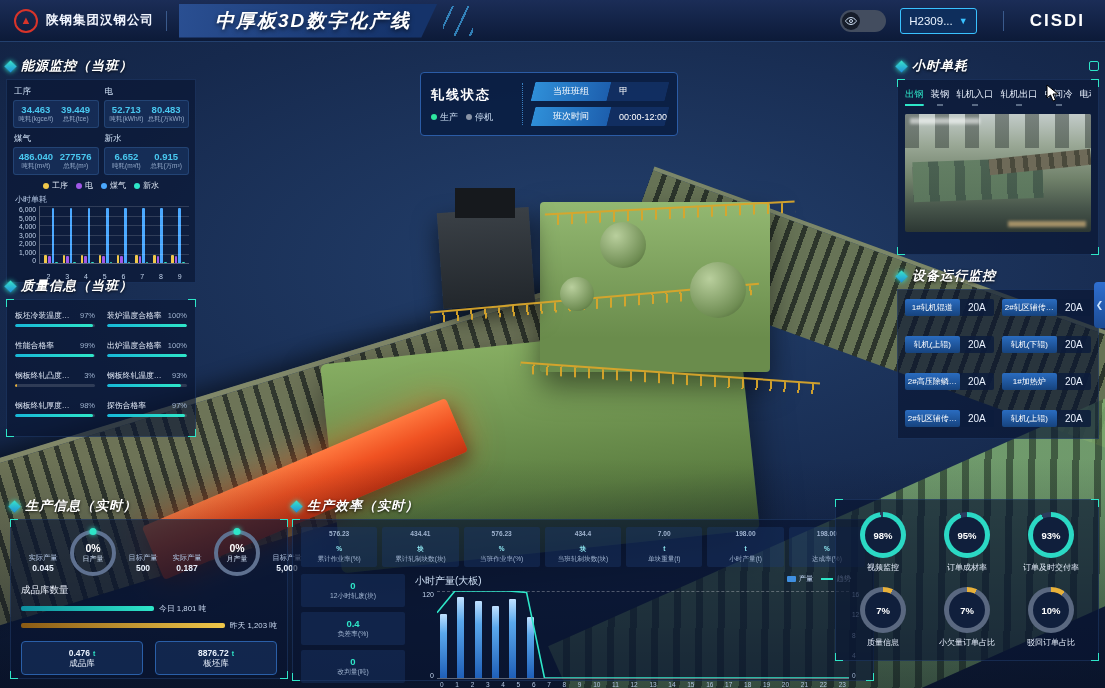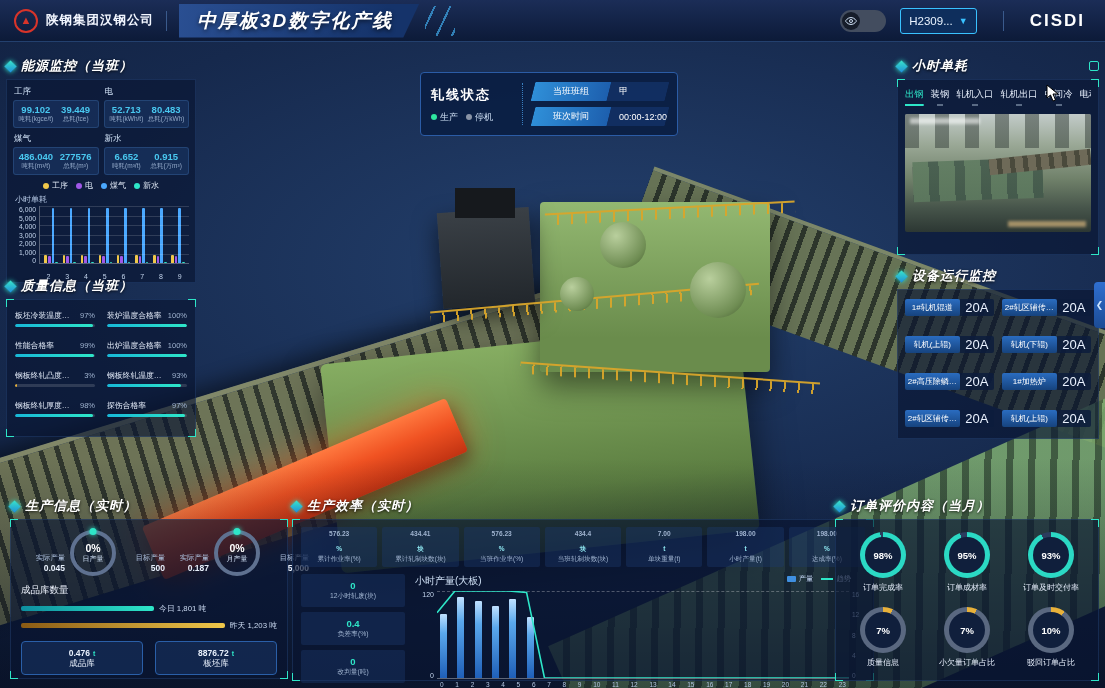--- a/index.html
+++ b/index.html
@@ -32,21 +32,21 @@
     background:linear-gradient(180deg,#ff7a40 0%,#f05222 45%,#c23312 100%);box-shadow:0 0 36px rgba(255,90,25,.55), 0 8px 18px rgba(0,0,0,.5);}
   .haze{position:absolute;left:0;bottom:0;width:100%;height:230px;background:linear-gradient(180deg,transparent,rgba(6,12,28,.55));}
 
   
   .hdr{position:absolute;left:0;top:0;width:1105px;height:42px;z-index:40;
     background:linear-gradient(180deg,#1b2d57 0%,#0c1a38 100%);border-bottom:1px solid #23406e;display:flex;align-items:center;}
   .logo{display:flex;align-items:center;gap:8px;margin-left:14px;}
   .logo-mark{width:24px;height:24px;border-radius:50%;border:2px solid #d8342a;display:flex;align-items:center;justify-content:center;color:#d8342a;font-size:11px;line-height:1;}
   .company{font-size:12.5px;font-weight:bold;color:#f2f6ff;letter-spacing:1px;}
   .hdr-sep{width:1px;height:20px;background:#3a5franchise;background:#3a5a8c;margin:0 12px;}
-  .titleplate{position:relative;height:34px;display:flex;align-items:center;padding:0 26px 0 18px;
+  .titleplate{position:relative;height:34px;display:flex;align-items:center;padding:0 26px 0 36px;
     background:linear-gradient(100deg,#2a4f92 0%,#15336a 85%);clip-path:polygon(0 0,100% 0,calc(100% - 16px) 100%,0 100%);}
   .titleplate b{font-size:19px;font-style:italic;color:#fff;letter-spacing:2px;text-shadow:0 2px 4px rgba(0,0,0,.6);}
   .slashes{width:30px;height:30px;margin-left:6px;background:repeating-linear-gradient(115deg,transparent 0 8px,#3fa8e8 8px 10px,transparent 10px 14px);opacity:.7;}
   .hdr-right{margin-left:auto;display:flex;align-items:center;gap:14px;margin-right:20px;}
   .toggle{width:46px;height:22px;border-radius:11px;background:#434d5f;position:relative;cursor:pointer;}
   .toggle .knob{position:absolute;left:2px;top:2px;width:18px;height:18px;border-radius:50%;background:#161d2a;display:flex;align-items:center;justify-content:center;}
   .dropdown{display:flex;align-items:center;gap:6px;height:26px;padding:0 8px;border:1px solid #39c2ff;border-radius:3px;background:#0e2e5c;cursor:pointer;}
   .dropdown span{font-size:11.5px;color:#eaf4ff;}
   .dropdown .arr{color:#39c2ff;font-size:9px;}
   .brand{font-size:17px;font-weight:800;color:#fff;letter-spacing:2px;}
@@ -125,31 +125,31 @@
   .vrow2{position:absolute;right:0;top:40px;width:55%;height:16px;background:repeating-linear-gradient(90deg,#6e6a58 0 8px,#4a4a3c 8px 13px);transform:rotate(-6deg);}
   .vts{position:absolute;left:5px;top:4px;width:70px;height:6px;background:rgba(255,255,255,.55);filter:blur(1.5px);}
   .vts2{position:absolute;right:5px;bottom:5px;width:78px;height:6px;background:rgba(255,210,140,.55);filter:blur(1.5px);}
 
   
   .p-devices{left:897px;top:266px;width:202px;}
   .p-devices .pbody{padding:9px 7px 6px;height:150px;overflow:hidden;}
   .dgrid{display:grid;grid-template-columns:1fr 1fr;gap:20px 8px;}
   .dcell{display:flex;height:17px;}
   .dname{flex:1.25;min-width:0;background:linear-gradient(180deg,#2a6cc0,#16437e);border-radius:2px;display:flex;align-items:center;justify-content:center;font-size:8px;color:#fff;white-space:nowrap;overflow:hidden;text-overflow:ellipsis;padding:0 2px;cursor:pointer;}
-  .dval{flex:.85;display:flex;align-items:center;justify-content:center;background:rgba(12,28,60,.85);font-size:13px;color:#eaf2ff;border-radius:0 2px 2px 0;}
+  .dval{flex:.85;display:flex;align-items:center;justify-content:center;background:rgba(12,28,60,.85);font-size:10px;color:#eaf2ff;border-radius:0 2px 2px 0;}
   .dpartial{display:grid;grid-template-columns:1fr 1fr;gap:8px;margin-top:10px;}
   .dpartial i{height:4px;border-radius:2px;background:linear-gradient(90deg,#2a6cc0,#4a9be0 60%,rgba(74,155,224,.2));}
   .side-handle{position:absolute;right:0;top:282px;width:11px;height:46px;background:linear-gradient(180deg,#2f6fd0,#1c4c96);border-radius:4px 0 0 4px;color:#cfe6ff;font-size:9px;display:flex;align-items:center;justify-content:center;cursor:pointer;z-index:45;}
 
   
   .p-prod{left:10px;top:496px;width:278px;}
   .p-prod .pbody{padding:10px 10px 8px;height:160px;}
   .pg-row{display:flex;justify-content:space-between;}
   .pgauge{display:flex;align-items:center;gap:5px;}
-  .pg-stat{width:44px;text-align:right;margin-top:20px;}
+  .pg-stat{width:44px;text-align:center;margin-top:20px;}
   .pg-stat i{display:block;font-style:normal;font-size:7.3px;color:#a9bcd8;white-space:nowrap;}
   .pg-stat b{display:block;font-size:8.5px;color:#e8f0fc;filter:blur(.5px);}
   .ringlite{position:relative;width:46px;height:46px;border-radius:50%;border:4px solid #5f7190;flex:none;display:flex;flex-direction:column;align-items:center;justify-content:center;}
   .ringlite::before{content:"";position:absolute;top:-6px;left:50%;transform:translateX(-50%);width:7px;height:7px;border-radius:50%;background:#2ee6c8;box-shadow:0 0 5px #2ee6c8;}
   .ringlite b{font-size:10.5px;color:#fff;}
   .ringlite i{font-style:normal;font-size:7px;color:#cfe0f5;}
   .inv-title{font-size:9.5px;color:#f0f5ff;margin-top:8px;}
   .invbar{display:flex;align-items:center;gap:5px;margin-top:6px;}
   .invbar .bar{height:5px;border-radius:2px;}
   .invbar .txt{font-size:7.8px;color:#c9d8ef;white-space:nowrap;filter:blur(.4px);}
@@ -260,21 +260,21 @@
       <i class="cor tl"></i>
         <i class="cor tr"></i>
         <i class="cor bl"></i>
         <i class="cor br"></i>
       <div class="esecs">
 
       <div class="esec">
             <div class="ename">工序</div>
             <div class="ebox">
               <div class="emet">
-                <b>99.102</b>
+                <b>34.463</b>
                 <i>吨耗(kgce/t)</i>
               </div>
               <div class="emet">
                 <b>39.449</b>
                 <i>总耗(tce)</i>
               </div>
             </div>
           </div>
           <div class="esec">
             <div class="ename">电</div>
@@ -834,36 +834,32 @@
               <span>21</span>
               <span>22</span>
               <span>23</span>
             </div>
         </div>
       </div>
     </div>
   </div>
 
   <div class="panel p-orders">
-    <div class="ptitle">
-        <span class="diamond"></span>
-        <b>订单评价内容（当月）</b>
-      </div>
     <div class="pbody">
       <i class="cor tl"></i>
         <i class="cor tr"></i>
         <i class="cor bl"></i>
         <i class="cor br"></i>
       <div class="ogrid">
 
       <div class="ocell">
             <div class="oring" style="background: conic-gradient(rgb(43, 217, 196) 352.8deg, rgb(43, 60, 94) 0deg);">
               <b>98%</b>
             </div>
-            <span>订单完成率</span>
+            <span>视频监控</span>
           </div>
           <div class="ocell">
             <div class="oring" style="background: conic-gradient(rgb(43, 217, 196) 342deg, rgb(43, 60, 94) 0deg);">
               <b>95%</b>
             </div>
             <span>订单成材率</span>
           </div>
           <div class="ocell">
             <div class="oring" style="background: conic-gradient(rgb(43, 217, 196) 334.8deg, rgb(43, 60, 94) 0deg);">
               <b>93%</b>

